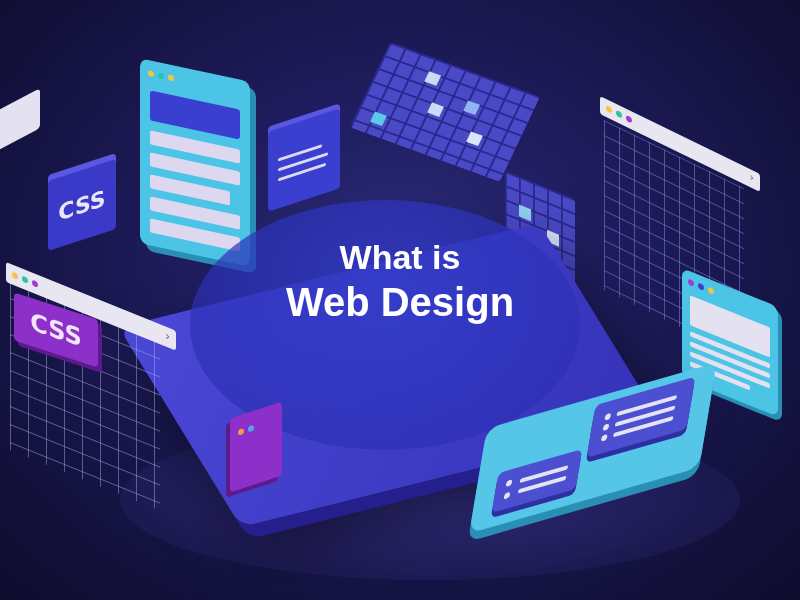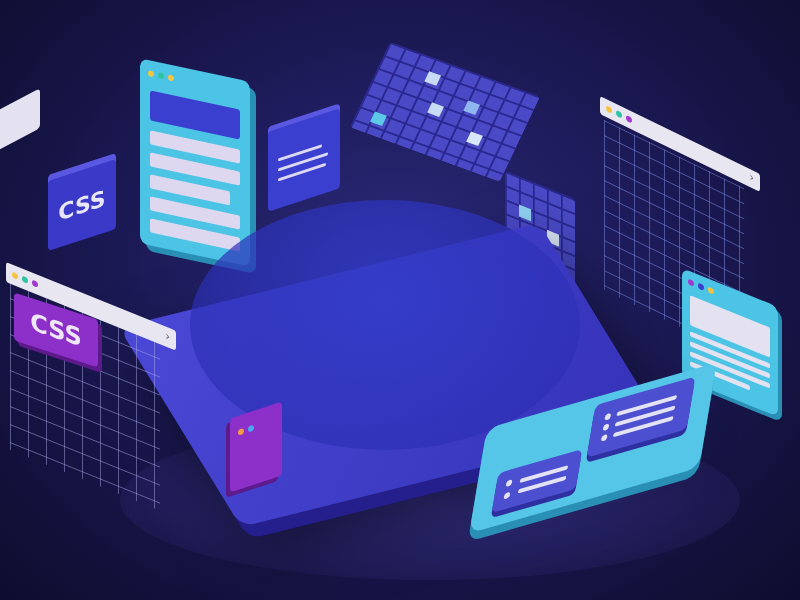--- a/index.html
+++ b/index.html
@@ -160,13 +160,15 @@
   </div>
   <div class="mini" style="left:20px;top:48px;width:84px;height:38px;">
     <span class="pt" style="left:10px;top:10px;"></span>
       <span class="pt" style="left:10px;top:22px;"></span>
     <div class="ln" style="left:24px;top:12px;width:48px;"></div>
     <div class="ln" style="left:24px;top:22px;width:48px;"></div>
   </div>
 </div>
 
 <div class="title">
+  <span class="l1">What is</span>
+  <span class="l3">Web Design</span>
 </div>
 
 </body></html>

